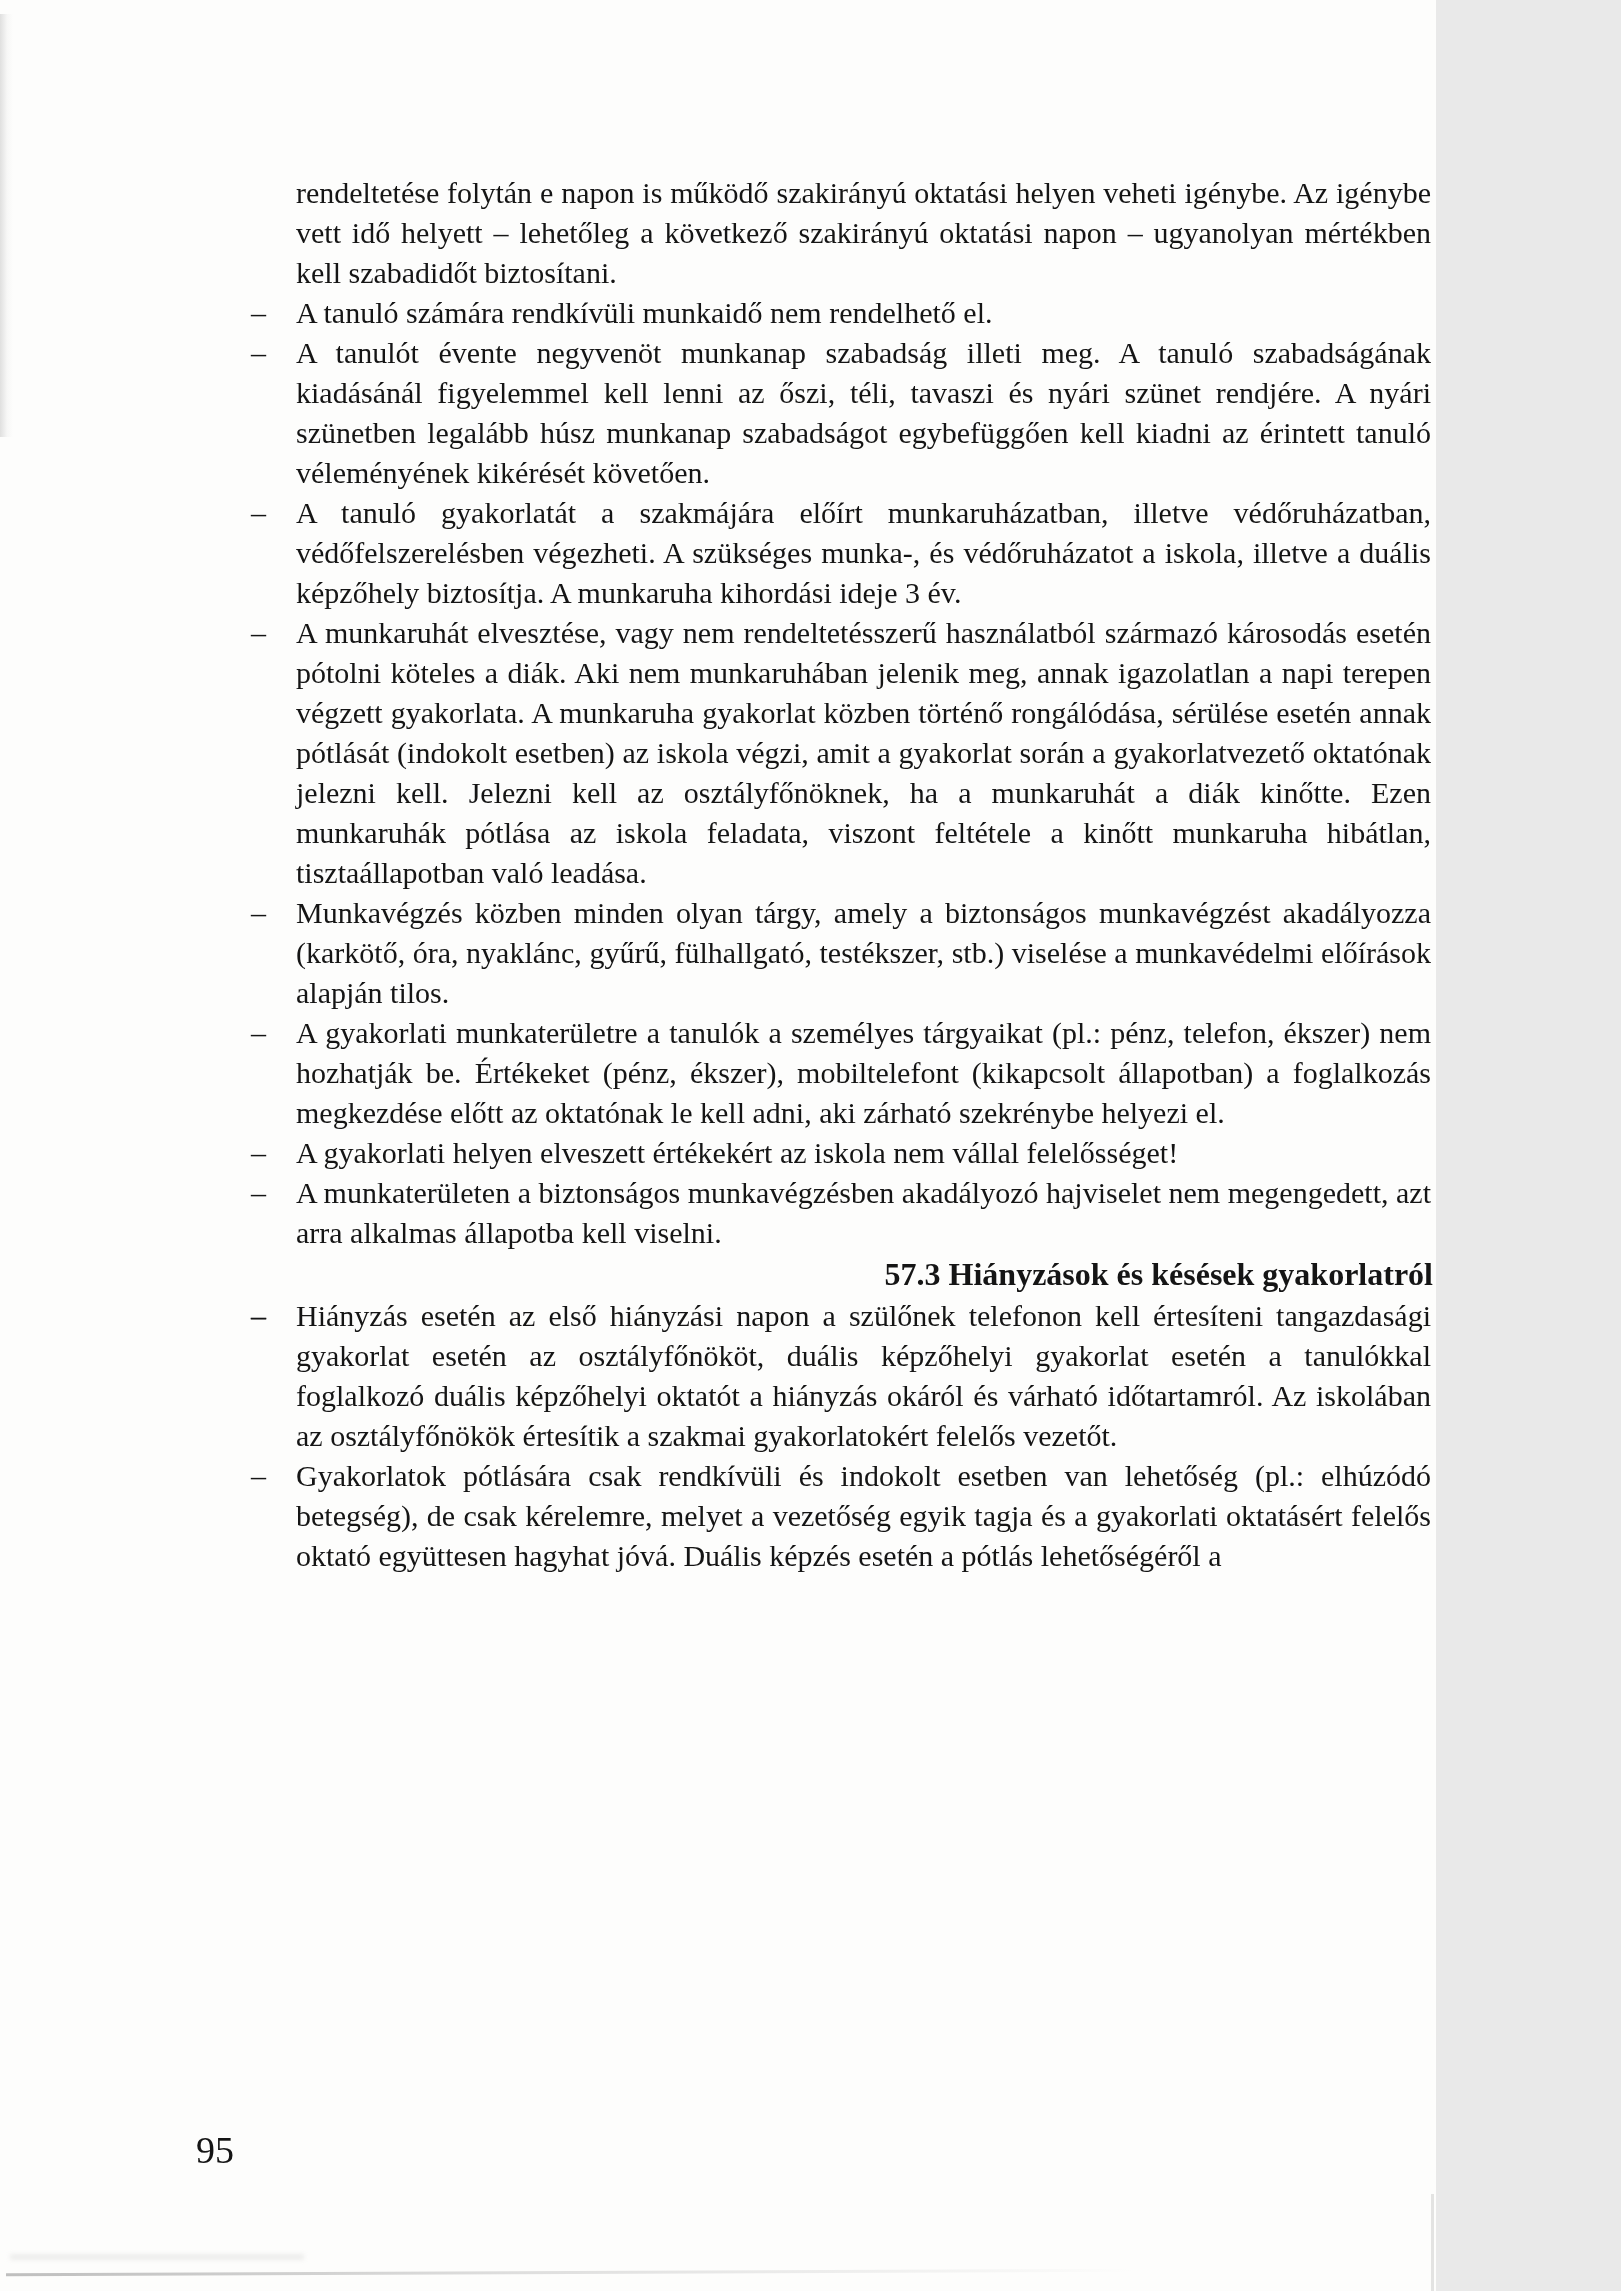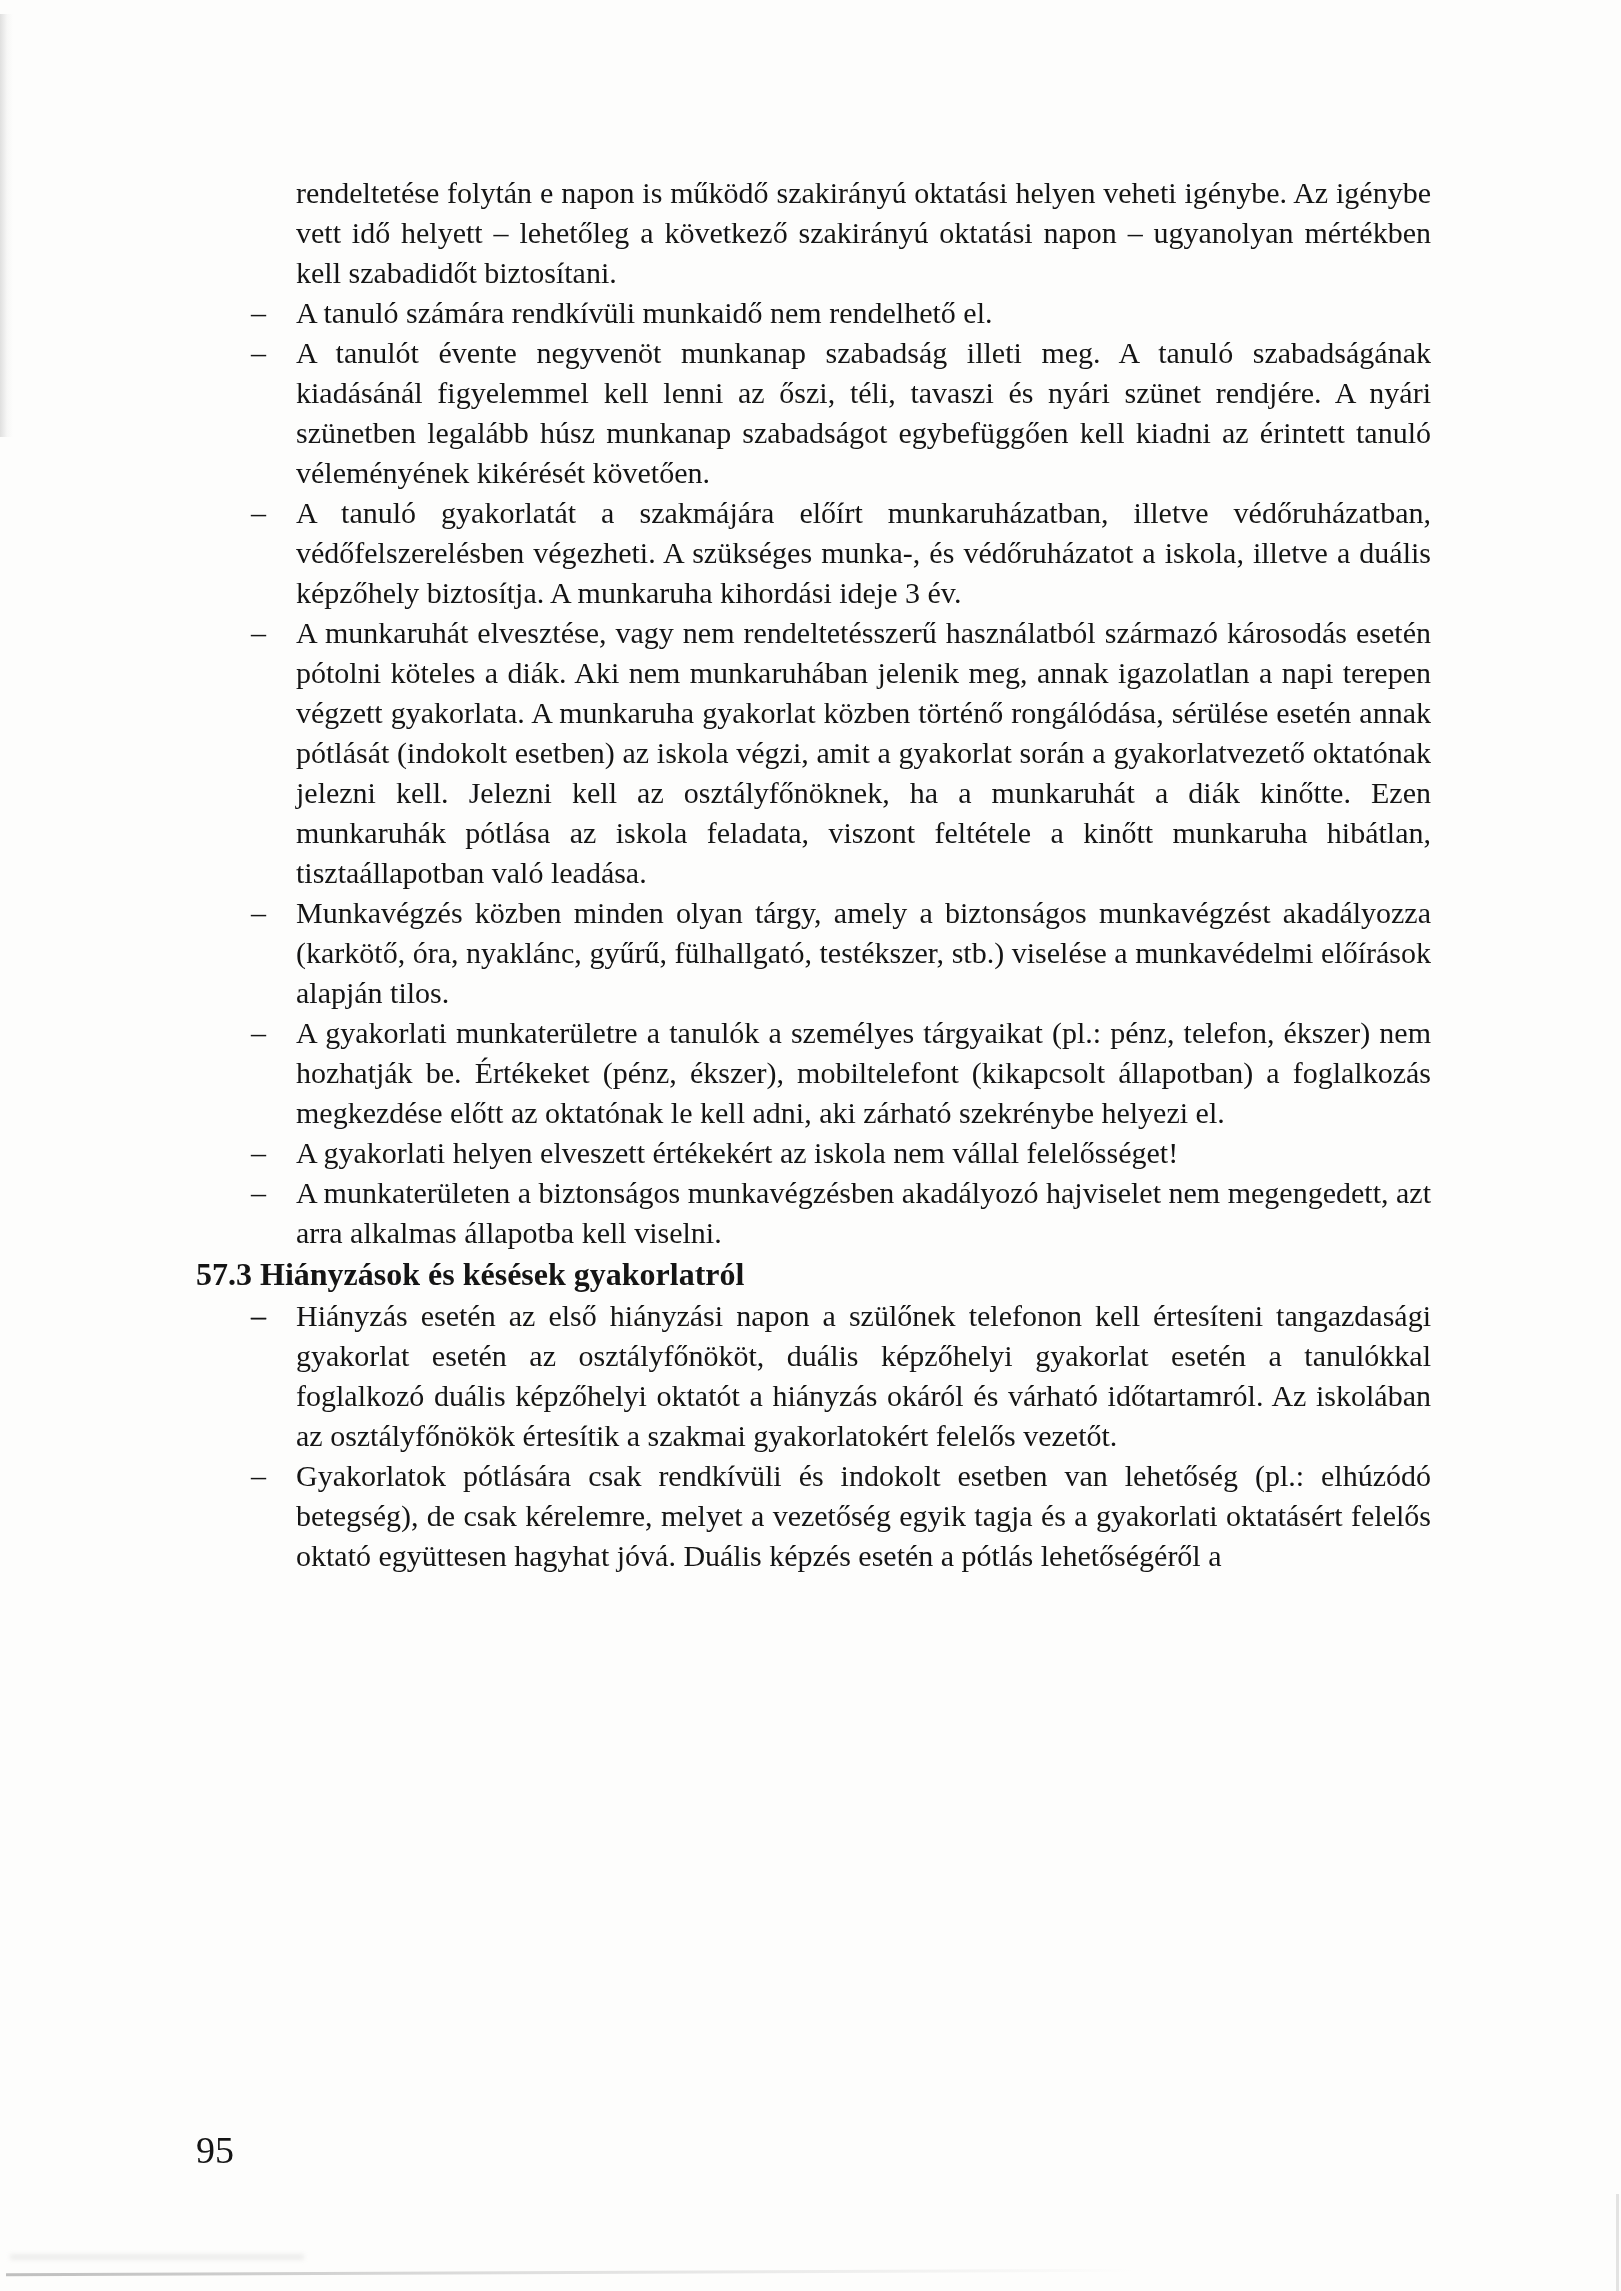--- a/index.html
+++ b/index.html
@@ -2,21 +2,21 @@
 <html><head>
 <meta charset="utf-8">
 <style>
   html, body {
     margin: 0;
     padding: 0;
     background: #e9e9e9;
   }
   .page {
     position: relative;
-    width: 1621px;
+    width: 1436px;
     height: 2292px;
     background: #fdfdfc;
     overflow: hidden;
     font-family: "Liberation Serif", "DejaVu Serif", serif;
     color: #151515;
   }
   .content {
     position: absolute;
     top: 173px;
     left: 196px;
@@ -46,21 +46,21 @@
     top: 0;
   }
   h2.section-heading {
     font-size: 32px;
     line-height: 43px;
     font-weight: 700;
     margin: 0;
   }
   .h-52 { margin-top: 178px; }
   .l-52 { margin-top: 57px; }
-  .h-53 { margin-top: 130px; }
+  .h-53 { margin-top: 130px; text-align: right; }
   .l-53 { margin-top: 53px; }
   .page-number {
     position: absolute;
     top: 2107px;
     left: 196px;
     width: 1237px;
     text-align: left;
     font-size: 38px;
     line-height: 40px;
     margin-top: 23px;

